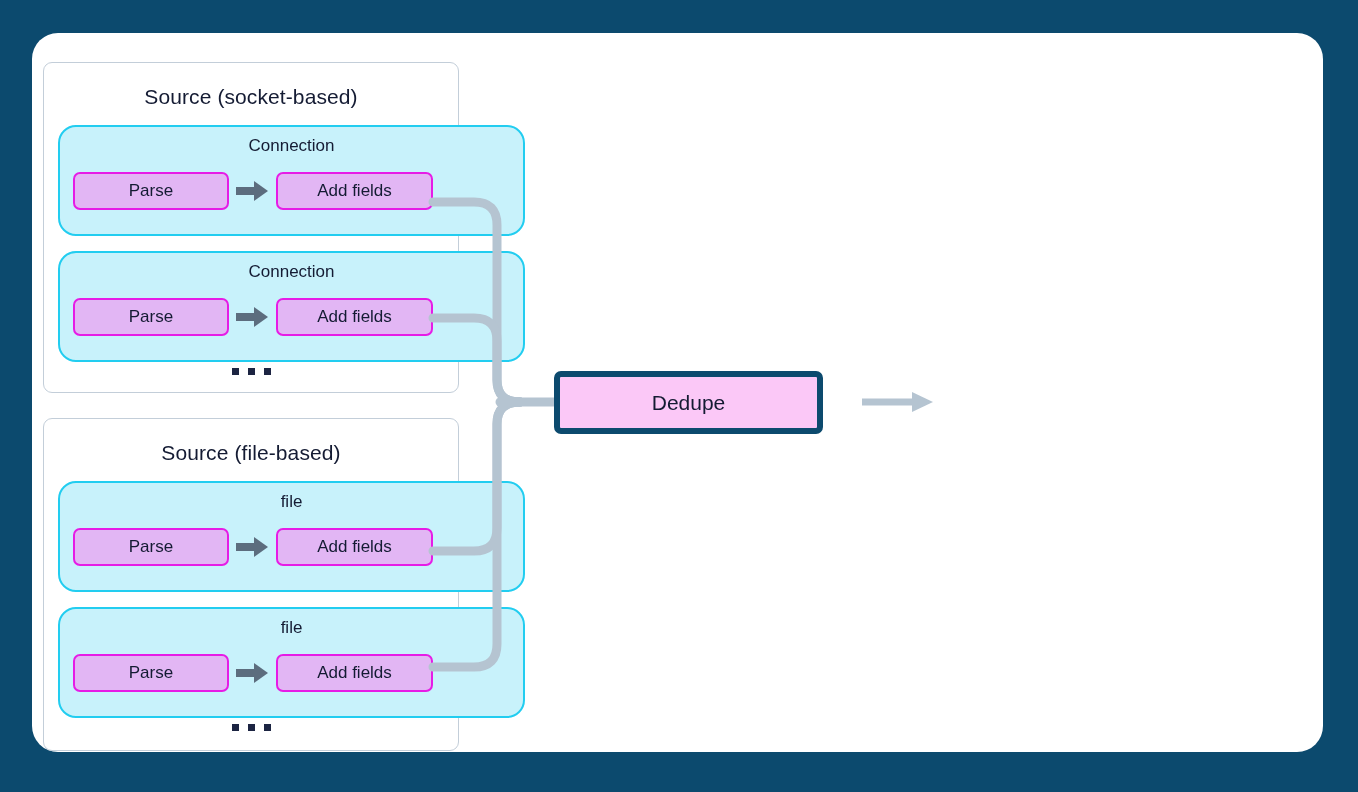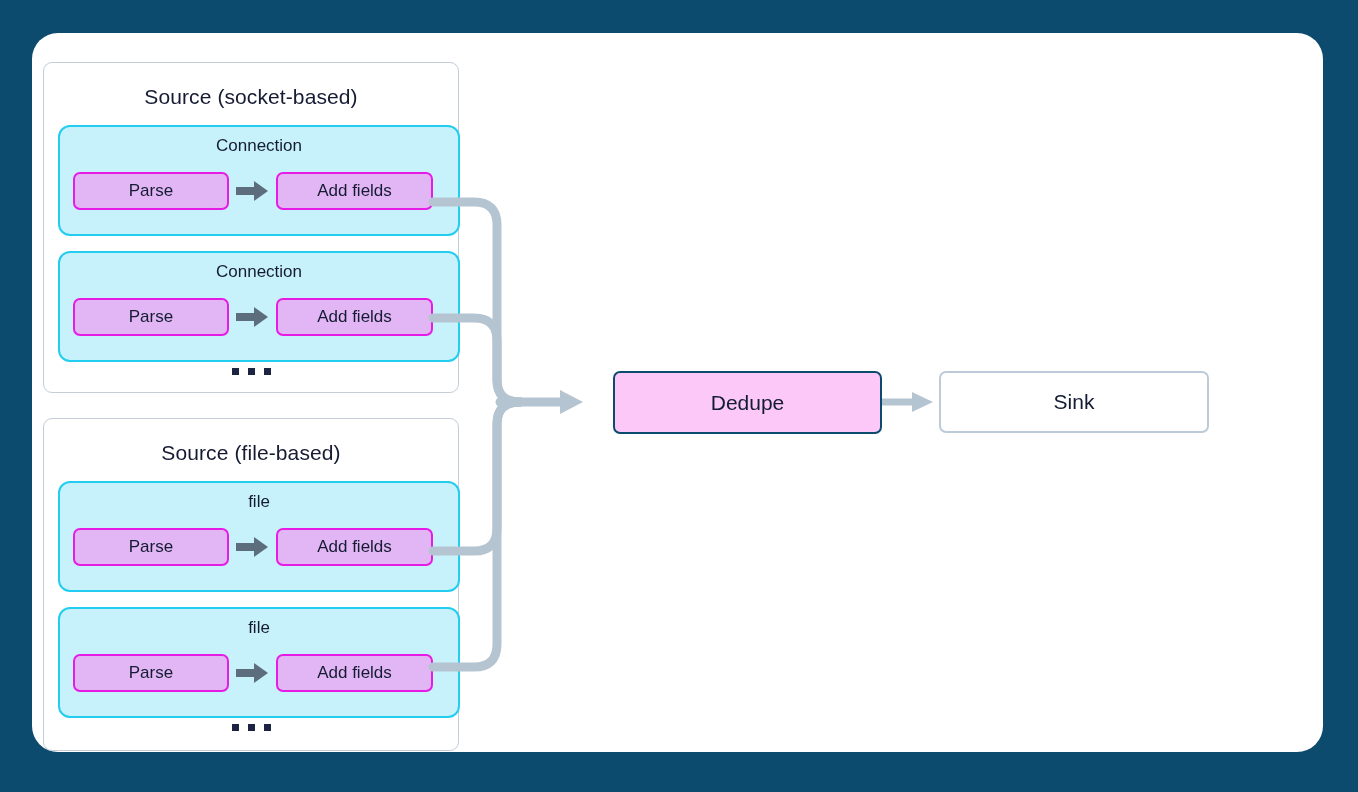--- a/index.html
+++ b/index.html
@@ -65,25 +65,25 @@
     color: #141b33;
     letter-spacing: 0.1px;
   }
   #source-socket .source-title { top: 22px; }
   #source-file  .source-title { top: 22px; }
 
   
   .unit {
     position: absolute;
     left: 14px;
-    width: 402px;
+    width: 467px;
     height: 111px;
     background: #c8f2fb;
     border: 2.4px solid #22cdf0;
-    border-radius: 12px;
+    border-radius: 18px;
     box-sizing: border-box;
   }
   .unit-title {
     position: absolute;
     left: 0;
     top: 9px;
     width: 100%;
     text-align: center;
     font-size: 17px;
     color: #141b33;
@@ -163,26 +163,26 @@
     position: absolute;
     box-sizing: border-box;
     display: flex;
     align-items: center;
     justify-content: center;
     font-size: 21px;
     color: #141b33;
     border-radius: 7px;
   }
   #node-dedupe {
-    left: 613px;
+    left: 554px;
     top: 371px;
     width: 269px;
     height: 63px;
     background: #fbc8f7;
-    border: 2px solid #0c4a6e;
+    border: 6px solid #0c4a6e;
   }
   #node-sink {
     left: 939px;
     top: 371px;
     width: 270px;
     height: 62px;
     background: #ffffff;
     border: 2px solid #bccbd7;
   }
 
@@ -288,15 +288,14 @@
     <polygon points="560,390 583,402 560,414" fill="#b5c4d1"></polygon>
 
     <g fill="none" stroke="#b5c4d1" stroke-width="7" stroke-linecap="butt">
       <path d="M 862 402 H 914"></path>
     </g>
     <polygon points="912,392 933,402 912,412" fill="#b5c4d1"></polygon>
   </svg>
 
   <div class="node" id="node-dedupe">Dedupe</div>
 
-  <div class="node" id="node-sink">Sink</div>
 
 </div>
 
 </body></html>

